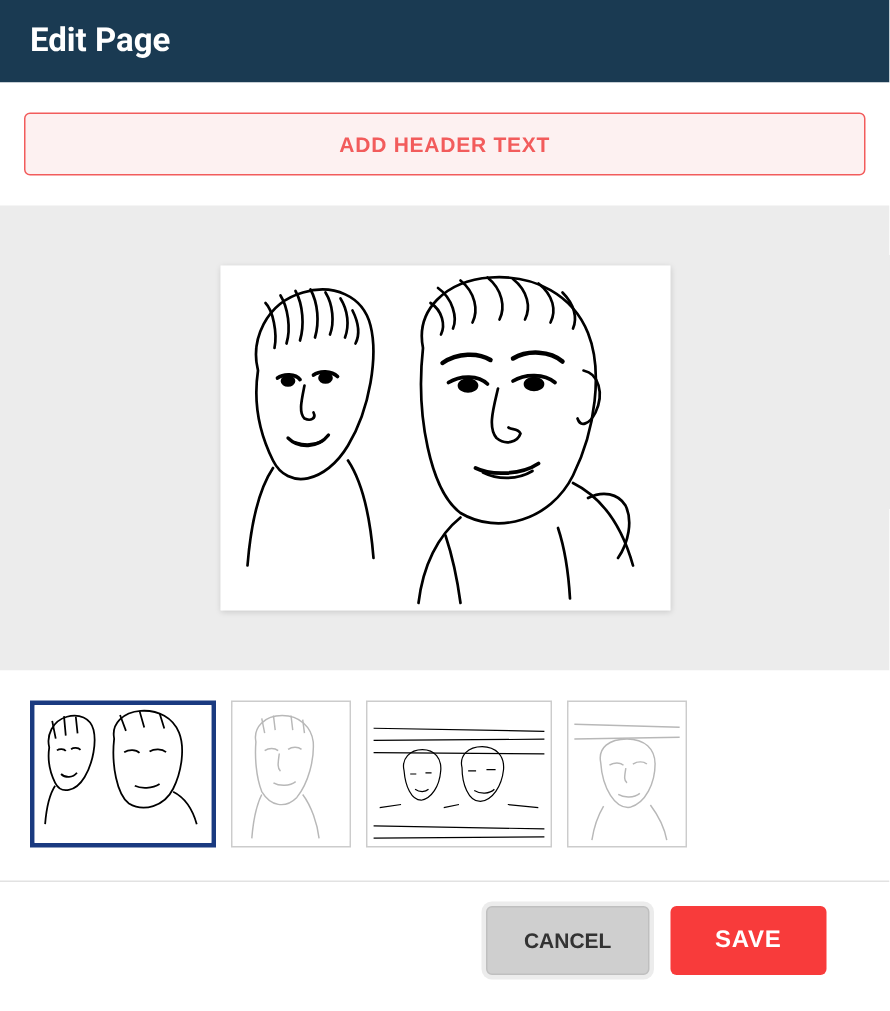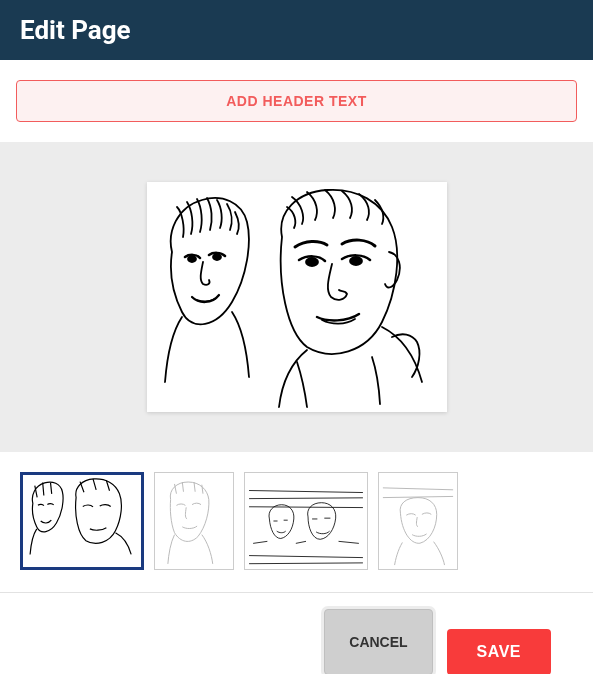--- a/index.html
+++ b/index.html
@@ -11,21 +11,21 @@
       font-family: -apple-system, BlinkMacSystemFont, "Segoe UI", Roboto, "Helvetica Neue", Arial, sans-serif;
       background: #ffffff;
       width: 593px;
       height: 674px;
       overflow: hidden;
     }
     .header {
       background: #1a3a52;
       color: #ffffff;
       padding: 15px 20px;
-      font-size: 26px;
+      font-size: 22px;
       font-weight: bold;
     }
     .button-row {
       display: flex;
       gap: 32px;
       padding: 20px 16px;
       background: #ffffff;
     }
     .outline-button {
       flex: 1;
@@ -107,21 +107,20 @@
     .save-button {
       padding: 14px 30px;
       border: none;
       background: #f83b3b;
       color: #ffffff;
       font-weight: bold;
       font-size: 16px;
       letter-spacing: 0.5px;
       border-radius: 4px;
       cursor: pointer;
-      margin-top: 20px;
     }
     svg.sketch {
       width: 100%;
       height: 100%;
     }
   </style>
 </head>
 <body>
 
 <div class="header">

